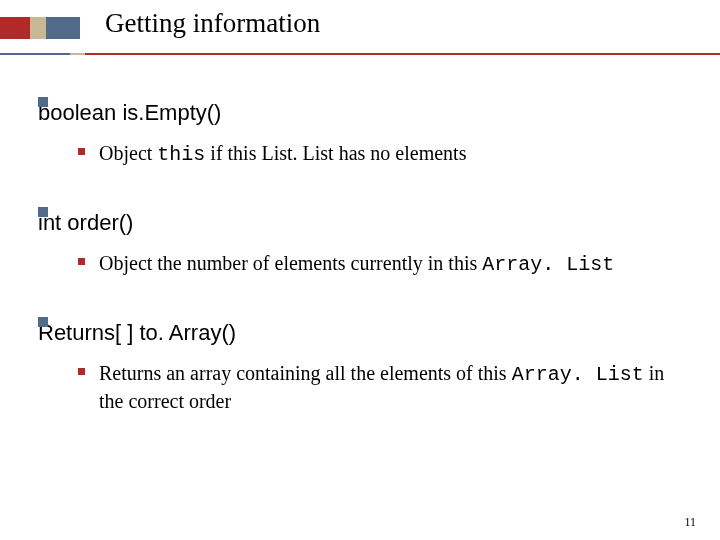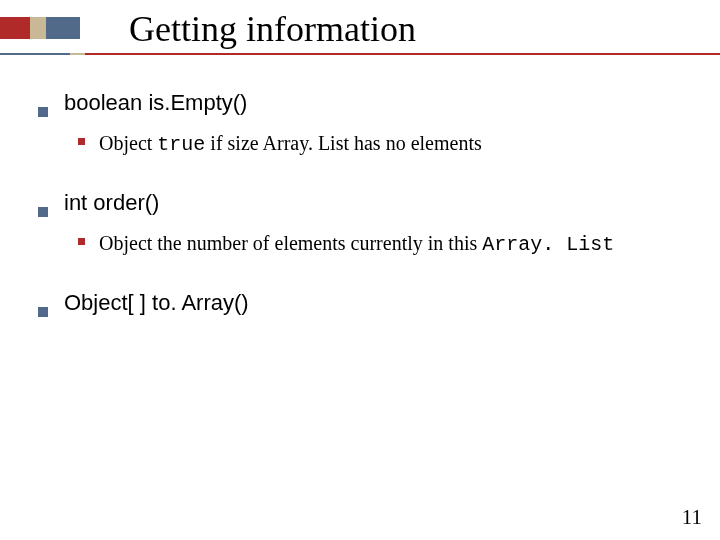--- a/index.html
+++ b/index.html
@@ -19,23 +19,22 @@
       height: 22px;
       display: flex;
     }
     .header-red { width: 30px; background: #b02a2a; }
     .header-tan { width: 16px; background: #c9b896; }
     .header-blue { width: 34px; background: #516a8a; }
     .title {
       position: absolute;
       top: 8px;
       left: 105px;
-      font-size: 36px;
+      font-size: 27px;
       color: #000;
-      margin-left: 24px;
     }
     .title-underline {
       position: absolute;
       top: 53px;
       left: 0;
       width: 720px;
       height: 2px;
       background: #b02a2a;
     }
     .title-underline::before {
@@ -58,20 +57,21 @@
       left: 38px;
       right: 30px;
     }
     .level1 {
       margin-bottom: 8px;
     }
     .level1-header {
       display: flex;
       align-items: baseline;
       margin-bottom: 14px;
+      flex-direction: column;
     }
     .bullet-l1 {
       width: 10px;
       height: 10px;
       background: #516a8a;
       flex-shrink: 0;
       margin-right: 16px;
       position: relative;
       top: 7px;
     }
@@ -100,22 +100,22 @@
       font-size: 20px;
       color: #000;
       line-height: 1.3;
     }
     .mono {
       font-family: "Courier New", Courier, monospace;
     }
     .page-num {
       position: absolute;
       bottom: 10px;
-      right: 18px;
-      font-size: 21px;
+      right: 24px;
+      font-size: 12px;
       color: #000;
     }
   </style>
 </head>
 <body>
 
 <div class="header-bar">
   <div class="header-red"></div>
   <div class="header-tan"></div>
   <div class="header-blue"></div>
@@ -127,40 +127,46 @@
 <div class="content">
 
   <div class="level1">
     <div class="level1-header">
       <div class="bullet-l1"></div>
       <span class="l1-text">boolean is.Empty()</span>
     </div>
     <div class="level2">
       <div class="bullet-l2"></div>
       <span class="l2-text">
-        <span>Object </span><span class="mono">true</span><span> if size Array. List has no elements</span>
+        <span>Object </span><span class="mono">this</span><span> if this List. List has no elements</span>
       </span>
     </div>
   </div>
 
   <div class="level1">
     <div class="level1-header">
       <div class="bullet-l1"></div>
       <span class="l1-text">int order()</span>
     </div>
     <div class="level2">
       <div class="bullet-l2"></div>
       <span class="l2-text">
         <span>Object the number of elements currently in this </span><span class="mono">Array. List</span><span></span>
       </span>
     </div>
   </div>
 
   <div class="level1">
     <div class="level1-header">
       <div class="bullet-l1"></div>
-      <span class="l1-text">Object[ ] to. Array()</span>
+      <span class="l1-text">Returns[ ] to. Array()</span>
+    </div>
+    <div class="level2">
+      <div class="bullet-l2"></div>
+      <span class="l2-text">
+        <span>Returns an array containing all the elements of this </span><span class="mono">Array. List</span><span> in the correct order</span>
+      </span>
     </div>
   </div>
 
 </div>
 
 <div class="page-num">11</div>
 
 </body></html>

